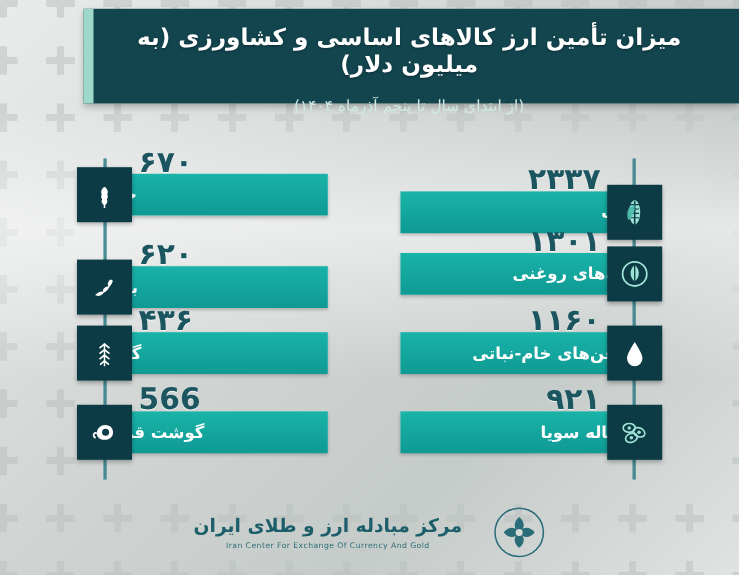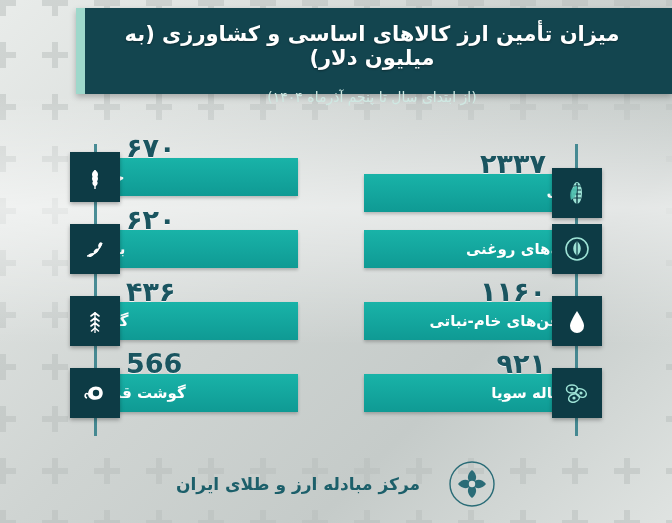--- a/index.html
+++ b/index.html
@@ -234,20 +234,21 @@
         <svg width="30" height="30" viewBox="0 0 30 30">
           <ellipse cx="15" cy="15" rx="5" ry="11" fill="#9ee3d6"></ellipse>
           <path d="M15 5 L15 26" stroke="#0d3b45" stroke-width="1.4"></path>
           <path d="M11 8 L19 8 M11 12 L19 12 M11 16 L19 16 M11 20 L19 20" stroke="#0d3b45" stroke-width="1"></path>
           <path d="M15 8 C9 9 7 15 9 22 C13 20 15 15 15 11 Z" fill="#4fbfae" opacity=".9"></path>
         </svg>
       </div>
     </div>
 
     <div class="row right" style="top:120px;">
+      <div class="value">۱۳۰۱</div>
       <div class="bar" style="width:228px;">
         <span class="bar-label">دانه‌های روغنی</span>
       </div>
       <div class="icon-box">
         <svg width="30" height="30" viewBox="0 0 30 30">
           <circle cx="15" cy="15" r="11" fill="none" stroke="#9ee3d6" stroke-width="1.6"></circle>
           <path d="M15 7 C10 11 10 18 15 22 C20 18 20 11 15 7 Z" fill="#9ee3d6"></path>
           <path d="M15 7 L15 22" stroke="#0d3b45" stroke-width="1.2"></path>
         </svg>
       </div>
@@ -294,21 +295,21 @@
       <div class="icon-box">
         <svg width="30" height="30" viewBox="0 0 30 30">
           <path d="M15 27 L15 8" stroke="#ffffff" stroke-width="1.4"></path>
           <path d="M15 8 C11 10 11 15 15 17 C19 15 19 10 15 8 Z" fill="#ffffff"></path>
           <path d="M15 13 C11 14 11 19 15 21 C19 19 19 14 15 13 Z" fill="#ffffff"></path>
           <path d="M15 18 C11.5 19 11.5 23 15 24.5 C18.5 23 18.5 19 15 18 Z" fill="#ffffff"></path>
         </svg>
       </div>
     </div>
 
-    <div class="row left" style="top:120px;">
+    <div class="row left" style="top:132px;">
       <div class="value">۶۲۰</div>
       <div class="bar" style="width:218px;">
         <span class="bar-label">برنج</span>
       </div>
       <div class="icon-box">
         <svg width="30" height="30" viewBox="0 0 30 30">
           <path d="M7 22 C12 22 18 18 22 9" stroke="#ffffff" stroke-width="1.6" fill="none"></path>
           <ellipse cx="11" cy="21" rx="3" ry="1.6" fill="#ffffff" transform="rotate(-25 11 21)"></ellipse>
           <ellipse cx="16" cy="17" rx="3" ry="1.6" fill="#ffffff" transform="rotate(-45 16 17)"></ellipse>
           <ellipse cx="20" cy="11" rx="3" ry="1.6" fill="#ffffff" transform="rotate(-65 20 11)"></ellipse>
@@ -354,15 +355,16 @@
           <path d="M24 10 C29 14 30 20 24 24 C18 20 19 14 24 10 Z"></path>
           <path d="M38 24 C34 29 28 30 24 24 C28 18 34 19 38 24 Z"></path>
           <path d="M24 38 C19 34 18 28 24 24 C30 28 29 34 24 38 Z"></path>
           <path d="M10 24 C14 19 20 18 24 24 C20 30 14 29 10 24 Z"></path>
         </g>
         <circle cx="24" cy="24" r="3.2" fill="#d7dbd9"></circle>
       </svg>
     </div>
     <div class="footer-txt">
       <span class="footer-fa">مرکز مبادله ارز و طلای ایران</span>
+      <span class="footer-en">Iran Center For Exchange Of Currency And Gold</span>
     </div>
   </div>
 </div>
 
 </body></html>

